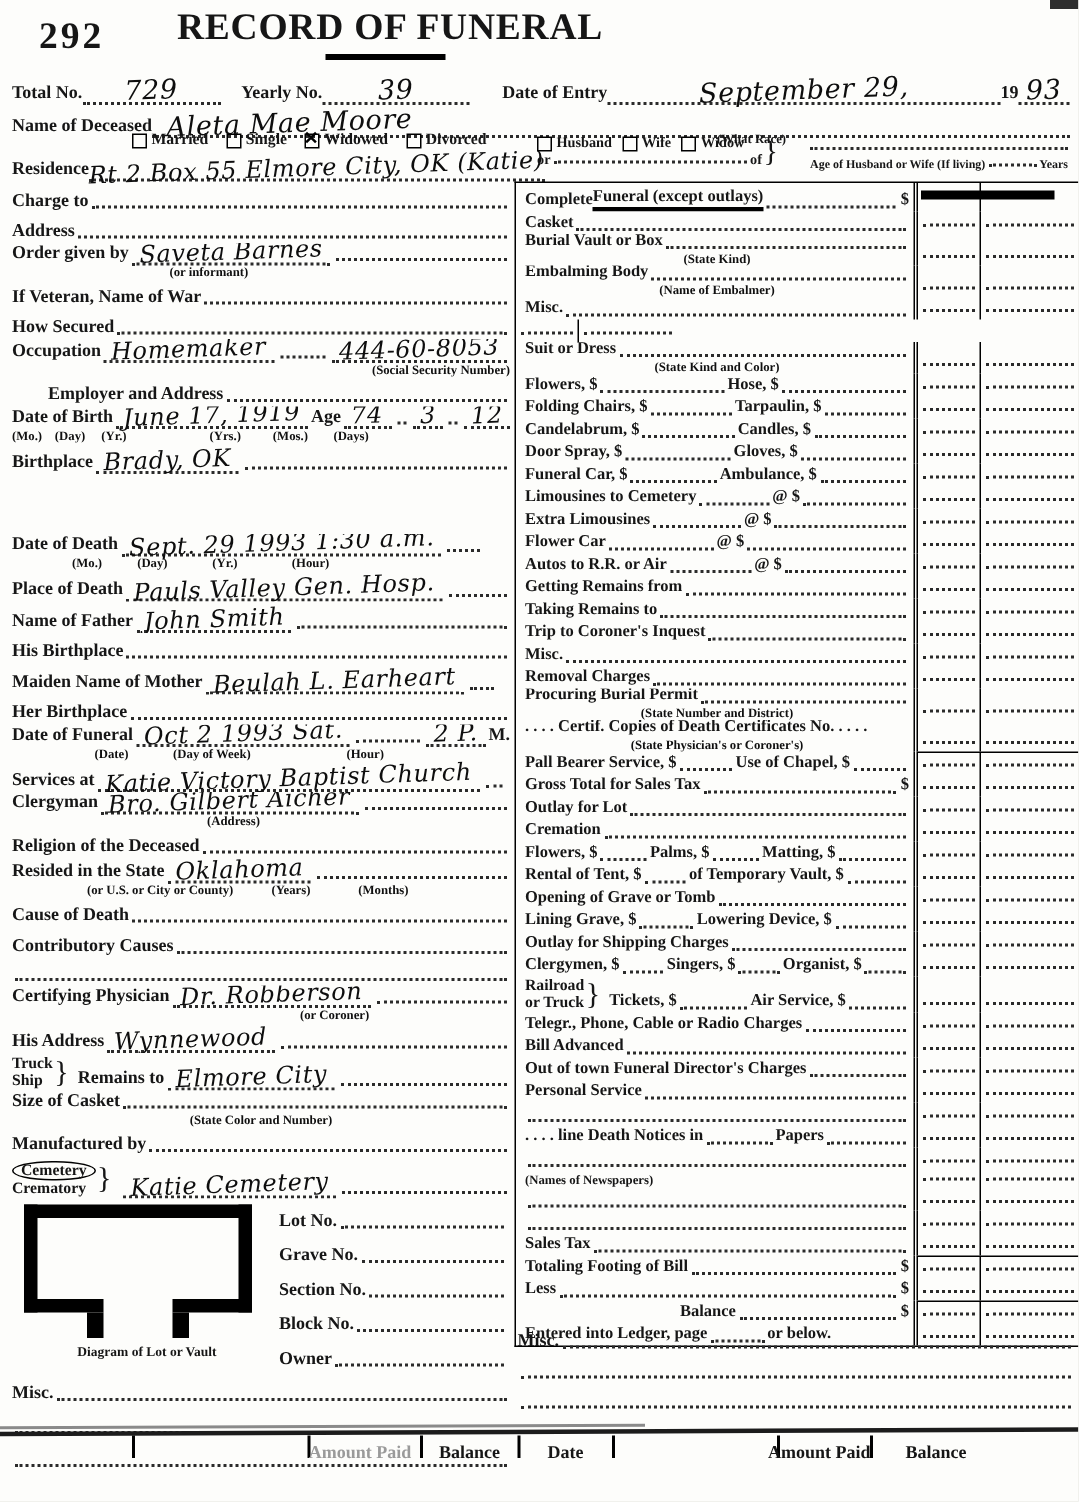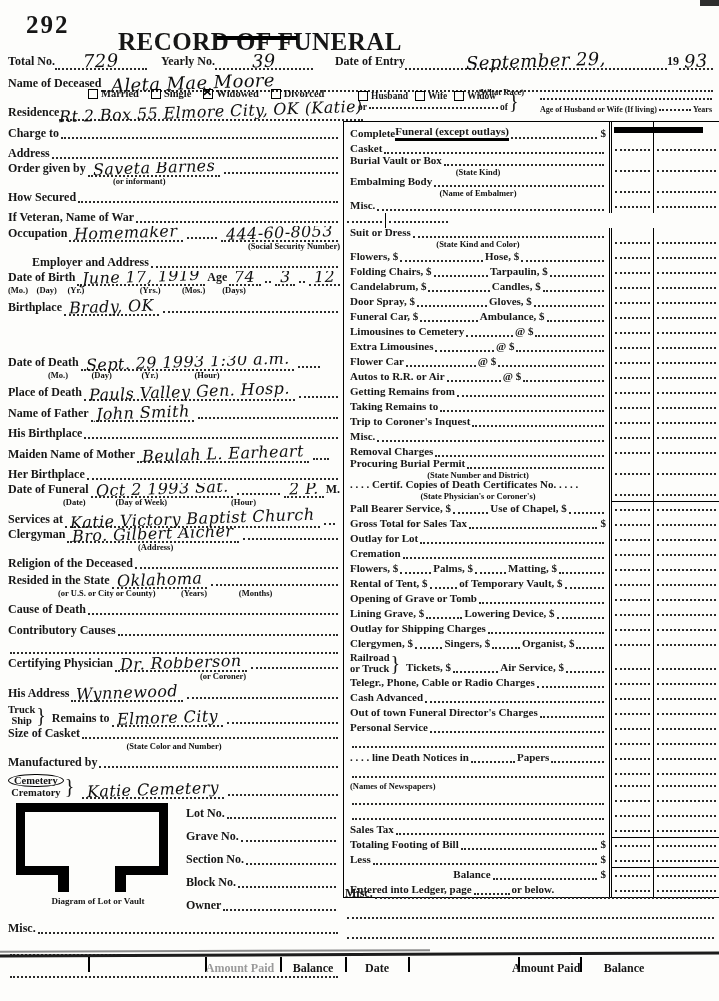--- a/index.html
+++ b/index.html
@@ -14,28 +14,28 @@
   .blank{height:1px;}
   .dol{padding-left:2px;}
   .hwslot{display:inline-flex;align-items:flex-end;border-bottom:2px dotted #2b2b2b;margin:0 2px;padding:0 5px;}
   .hw{font-family:"DejaVu Serif",serif;font-style:italic;font-size:16px;line-height:.85;
       color:#0e0e0e;transform:rotate(-2deg);white-space:nowrap;letter-spacing:.4px;}
   .sub{font-size:8.5px;font-weight:bold;line-height:1.1;color:#101010;}
   .sub.pre{white-space:pre;}
   .sub.center{text-align:center;}
   .sub.right{text-align:right;}
   .stack{display:inline-flex;align-items:center;margin-right:3px;}
-  .stacklines{display:flex;flex-direction:column;font-size:10.5px;font-weight:bold;line-height:1.1;align-items:center;}
+  .stacklines{display:flex;flex-direction:column;font-size:10.5px;font-weight:bold;line-height:1.1;}
   .brace{font-size:20px;margin:0 3px 0 1px;}
   .circ{border:1.6px solid #000;border-radius:50%;padding:0 5px;}
   
   .header{position:absolute;left:0;top:0;width:719px;height:121px;}
   .pagenum{position:absolute;left:26px;top:11px;font-size:25px;font-weight:bold;letter-spacing:2px;}
   .title{position:absolute;left:110px;top:5px;width:300px;text-align:center;
-         font-size:25px;font-weight:bold;letter-spacing:.5px;white-space:nowrap;margin-top:23px;}
+         font-size:25px;font-weight:bold;letter-spacing:.5px;white-space:nowrap;}
   .titlebar{position:absolute;left:217px;top:36px;width:80px;height:4px;background:#000;}
   .smudge{position:absolute;background:#2e2e2e;}
   .hr{position:absolute;display:flex;align-items:flex-end;}
   .slot{border-bottom:2px dotted #2b2b2b;display:inline-flex;align-items:flex-end;justify-content:center;}
   .hw-lg{font-size:18px;}
   .cbi{display:inline-flex;align-items:center;font-size:10.5px;font-weight:bold;white-space:nowrap;}
   .cbox{width:8px;height:8px;border:1.2px solid #000;display:inline-block;margin-right:3px;position:relative;flex:none;}
   .cbx{position:absolute;top:-5px;left:-2px;font-size:12px;font-weight:bold;color:#000;}
   .race{position:absolute;top:87px;left:478px;font-size:8.5px;font-weight:bold;}
   .cbrow{position:absolute;top:88px;left:88px;display:flex;gap:12px;}
@@ -201,27 +201,27 @@
           <span class="lab">Order given by</span>
           <span class="hwslot">
             <span class="hw">Saveta Barnes</span>
           </span>
           <span class="dots"></span>
         </div>
         <div class="sub" style="margin-left: 105px;">(or informant)</div>
       </div>
       <div class="frow" style="height: 20px;">
         <div class="fline">
+          <span class="lab">If Veteran, Name of War</span>
+          <span class="dots"></span>
+        </div>
+      </div>
+      <div class="frow" style="height: 20px;">
+        <div class="fline">
           <span class="lab">How Secured</span>
-          <span class="dots"></span>
-        </div>
-      </div>
-      <div class="frow" style="height: 20px;">
-        <div class="fline">
-          <span class="lab">If Veteran, Name of War</span>
           <span class="dots"></span>
         </div>
       </div>
       <div class="frow" style="height: 25px;">
         <div class="fline">
           <span class="lab">Occupation</span>
           <span class="hwslot">
             <span class="hw">Homemaker</span>
           </span>
           <span class="dots"></span>
@@ -1099,21 +1099,21 @@
             <span class="ldots"></span>
           </span>
           <span class="lc lc2">
             <span class="ldots"></span>
           </span>
         </div>
       </div>
       <div class="crow">
         <div class="ccell">
           <div class="fline">
-            <span class="lab">Cash Advanced</span>
+            <span class="lab">Bill Advanced</span>
             <span class="dots"></span>
           </div>
         </div>
         <div class="cledger">
           <span class="lc lc1">
             <span class="ldots"></span>
           </span>
           <span class="lc lc2">
             <span class="ldots"></span>
           </span>

